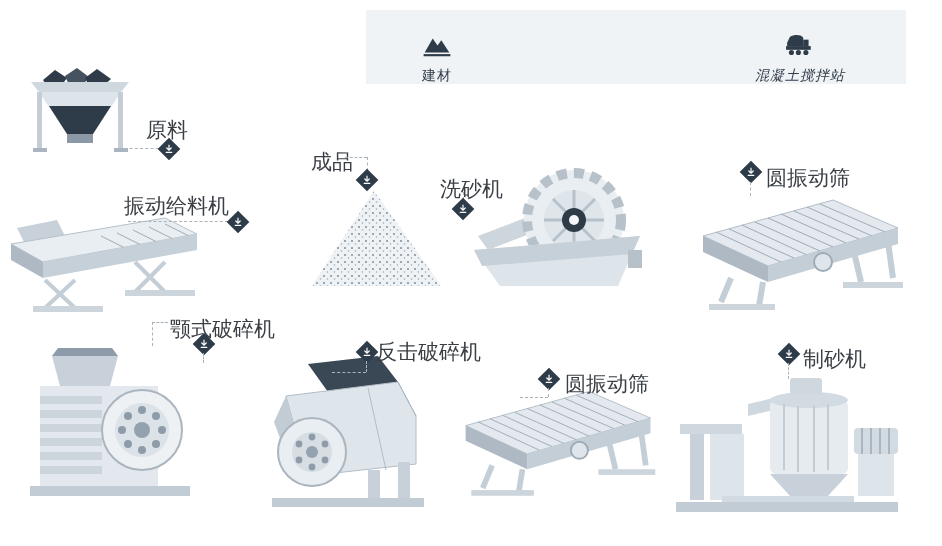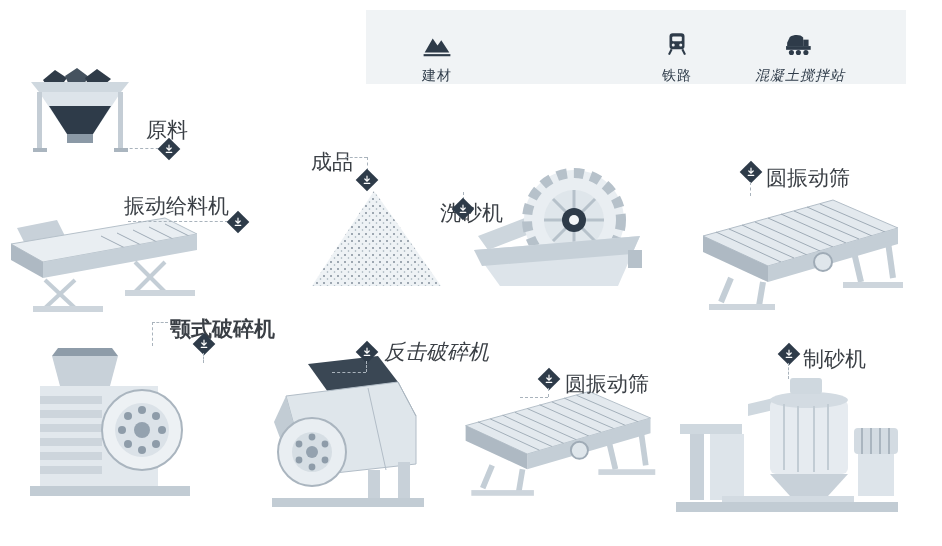--- a/index.html
+++ b/index.html
@@ -31,32 +31,20 @@
 
   <div class="header">
     <div class="header-item" style="left:21px;width:100px;">
       <span class="header-icon">
         <svg viewBox="0 0 28 28">
             <path d="M2.5 21 L10 8 L14.5 14.5 L18 9.5 L25.5 21 Z" fill="#2e3b49"></path>
             <rect x="1.5" y="22.5" width="25" height="2" fill="#2e3b49"></rect>
           </svg>
       </span>
       <span class="header-label">建材</span>
-    </div>
-    <div class="header-item" style="left:261px;width:100px;">
-      <span class="header-icon">
-        <svg viewBox="0 0 28 28">
-          <rect x="7" y="3" width="14" height="15" rx="3" fill="#2e3b49"></rect>
-          <rect x="9.5" y="6" width="9" height="4.5" rx="1" fill="#f0f3f5"></rect>
-          <circle cx="10.5" cy="14" r="1.4" fill="#f0f3f5"></circle>
-            <circle cx="17.5" cy="14" r="1.4" fill="#f0f3f5"></circle>
-          <path d="M9 18 L6.5 23 M19 18 L21.5 23" stroke="#2e3b49" stroke-width="2" fill="none"></path>
-        </svg>
-      </span>
-      <span class="header-label">铁路</span>
     </div>
     <div class="header-item" style="left:364px;width:140px;font-style:italic;">
       <span class="header-icon">
         <svg viewBox="0 0 28 28">
           <g fill="#2e3b49">
             <path d="M2 12 L4.5 6.5 C8.5 4 14.5 4 17 7 L17 15 L2 15 Z"></path>
             <rect x="17" y="9" width="5" height="6"></rect>
             <rect x="1" y="15" width="23" height="3.5"></rect>
             <circle cx="6" cy="21" r="2.4"></circle>
               <circle cx="12.5" cy="21" r="2.4"></circle>
@@ -299,52 +287,52 @@
 
   <span class="callout-label" style="left:311px;top:148px;">成品</span>
   <div class="dash h" style="left:345px;top:157px;width:22px;"></div>
   <div class="dash v" style="left:367px;top:157px;height:14px;"></div>
   <div class="marker" style="left:359px;top:172px;">
     <svg viewBox="0 0 10 10">
         <path d="M5 1.2 V5.8 M2.8 4 L5 6.2 L7.2 4 M2.2 8.3 H7.8" stroke="#ffffff" stroke-width="1.2" fill="none" stroke-linecap="round"></path>
       </svg>
   </div>
 
-  <span class="callout-label" style="left:440px;top:175px;margin-top:24px;">洗砂机</span>
+  <span class="callout-label" style="left:440px;top:175px;">洗砂机</span>
   <div class="dash v" style="left:463px;top:192px;height:8px;"></div>
   <div class="marker" style="left:455px;top:201px;">
     <svg viewBox="0 0 10 10">
         <path d="M5 1.2 V5.8 M2.8 4 L5 6.2 L7.2 4 M2.2 8.3 H7.8" stroke="#ffffff" stroke-width="1.2" fill="none" stroke-linecap="round"></path>
       </svg>
   </div>
 
   <div class="marker" style="left:743px;top:164px;">
     <svg viewBox="0 0 10 10">
         <path d="M5 1.2 V5.8 M2.8 4 L5 6.2 L7.2 4 M2.2 8.3 H7.8" stroke="#ffffff" stroke-width="1.2" fill="none" stroke-linecap="round"></path>
       </svg>
   </div>
   <span class="callout-label" style="left:766px;top:164px;">圆振动筛</span>
   <div class="dash v" style="left:750px;top:182px;height:14px;"></div>
 
-  <span class="callout-label" style="left:170px;top:315px;font-weight:bold;">颚式破碎机</span>
+  <span class="callout-label" style="left:170px;top:315px;">颚式破碎机</span>
   <div class="dash h" style="left:152px;top:322px;width:16px;"></div>
   <div class="dash v" style="left:152px;top:322px;height:24px;"></div>
   <div class="marker" style="left:196px;top:336px;">
     <svg viewBox="0 0 10 10">
         <path d="M5 1.2 V5.8 M2.8 4 L5 6.2 L7.2 4 M2.2 8.3 H7.8" stroke="#ffffff" stroke-width="1.2" fill="none" stroke-linecap="round"></path>
       </svg>
   </div>
   <div class="dash v" style="left:203px;top:353px;height:10px;"></div>
 
   <div class="marker" style="left:359px;top:344px;">
     <svg viewBox="0 0 10 10">
         <path d="M5 1.2 V5.8 M2.8 4 L5 6.2 L7.2 4 M2.2 8.3 H7.8" stroke="#ffffff" stroke-width="1.2" fill="none" stroke-linecap="round"></path>
       </svg>
   </div>
-  <span class="callout-label" style="left:384px;top:338px;font-style:italic;">反击破碎机</span>
+  <span class="callout-label" style="left:376px;top:338px;">反击破碎机</span>
   <div class="dash v" style="left:366px;top:361px;height:11px;"></div>
   <div class="dash h" style="left:332px;top:372px;width:34px;"></div>
 
   <div class="marker" style="left:541px;top:371px;">
     <svg viewBox="0 0 10 10">
         <path d="M5 1.2 V5.8 M2.8 4 L5 6.2 L7.2 4 M2.2 8.3 H7.8" stroke="#ffffff" stroke-width="1.2" fill="none" stroke-linecap="round"></path>
       </svg>
   </div>
   <span class="callout-label" style="left:565px;top:370px;">圆振动筛</span>
   <div class="dash v" style="left:548px;top:388px;height:9px;"></div>

